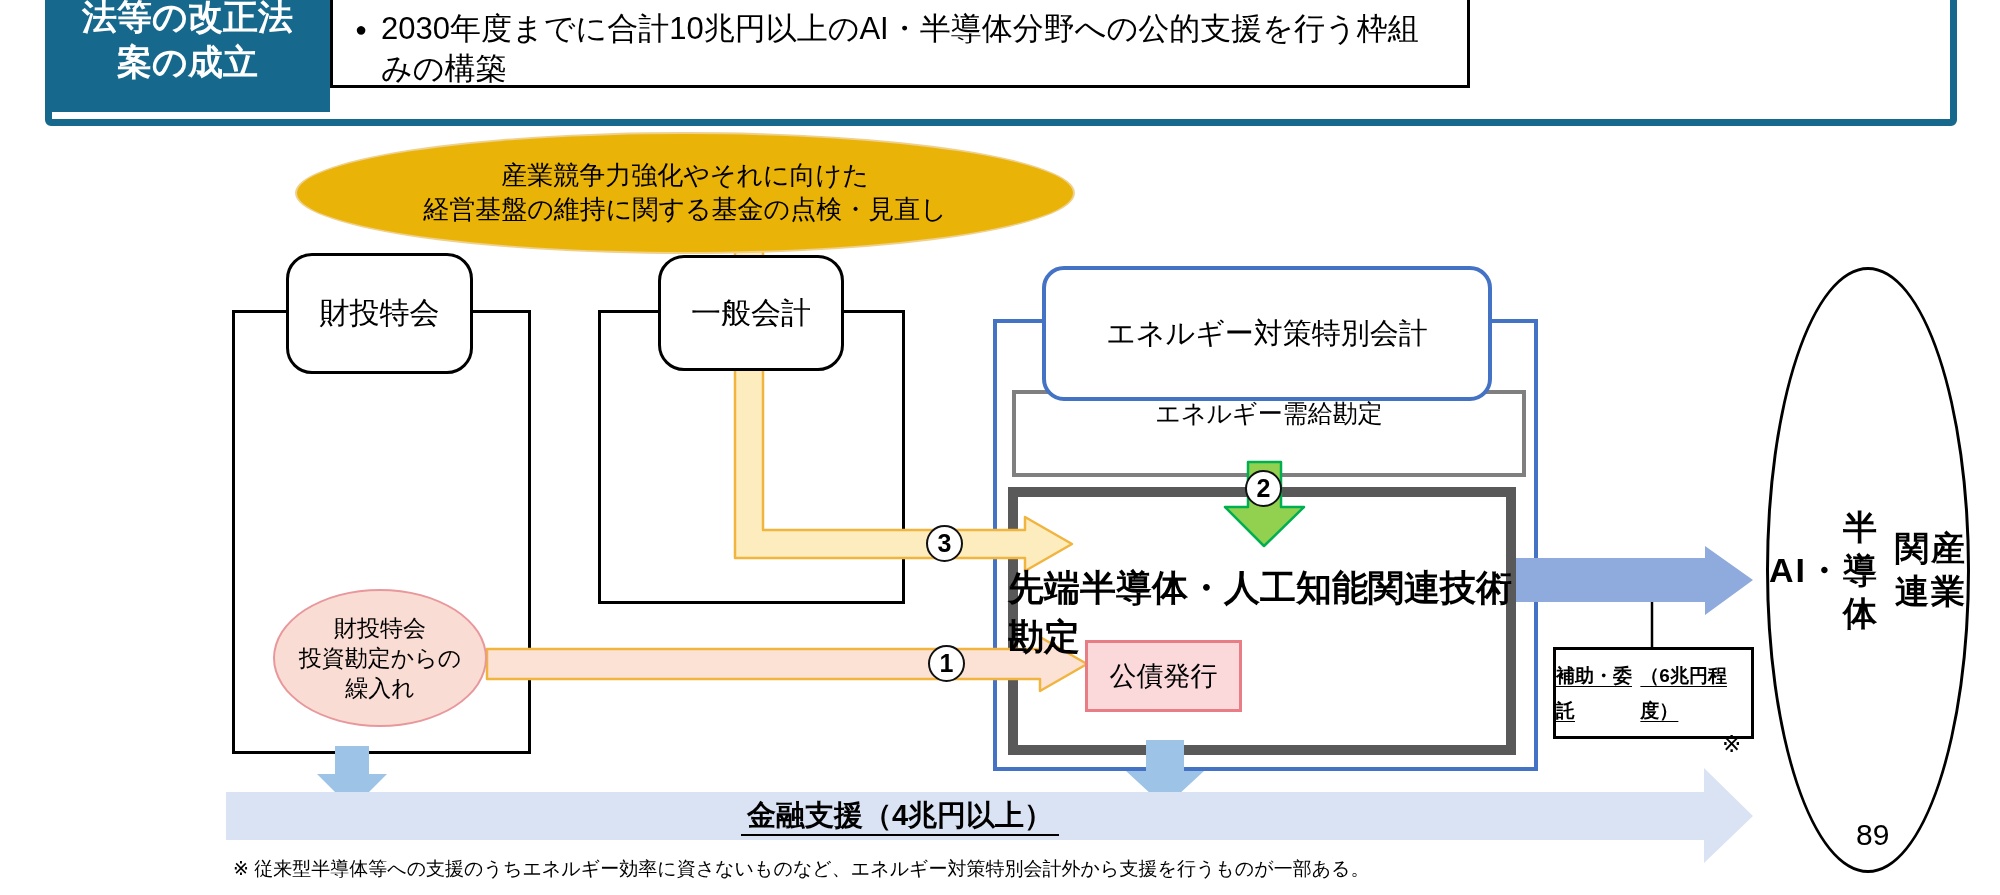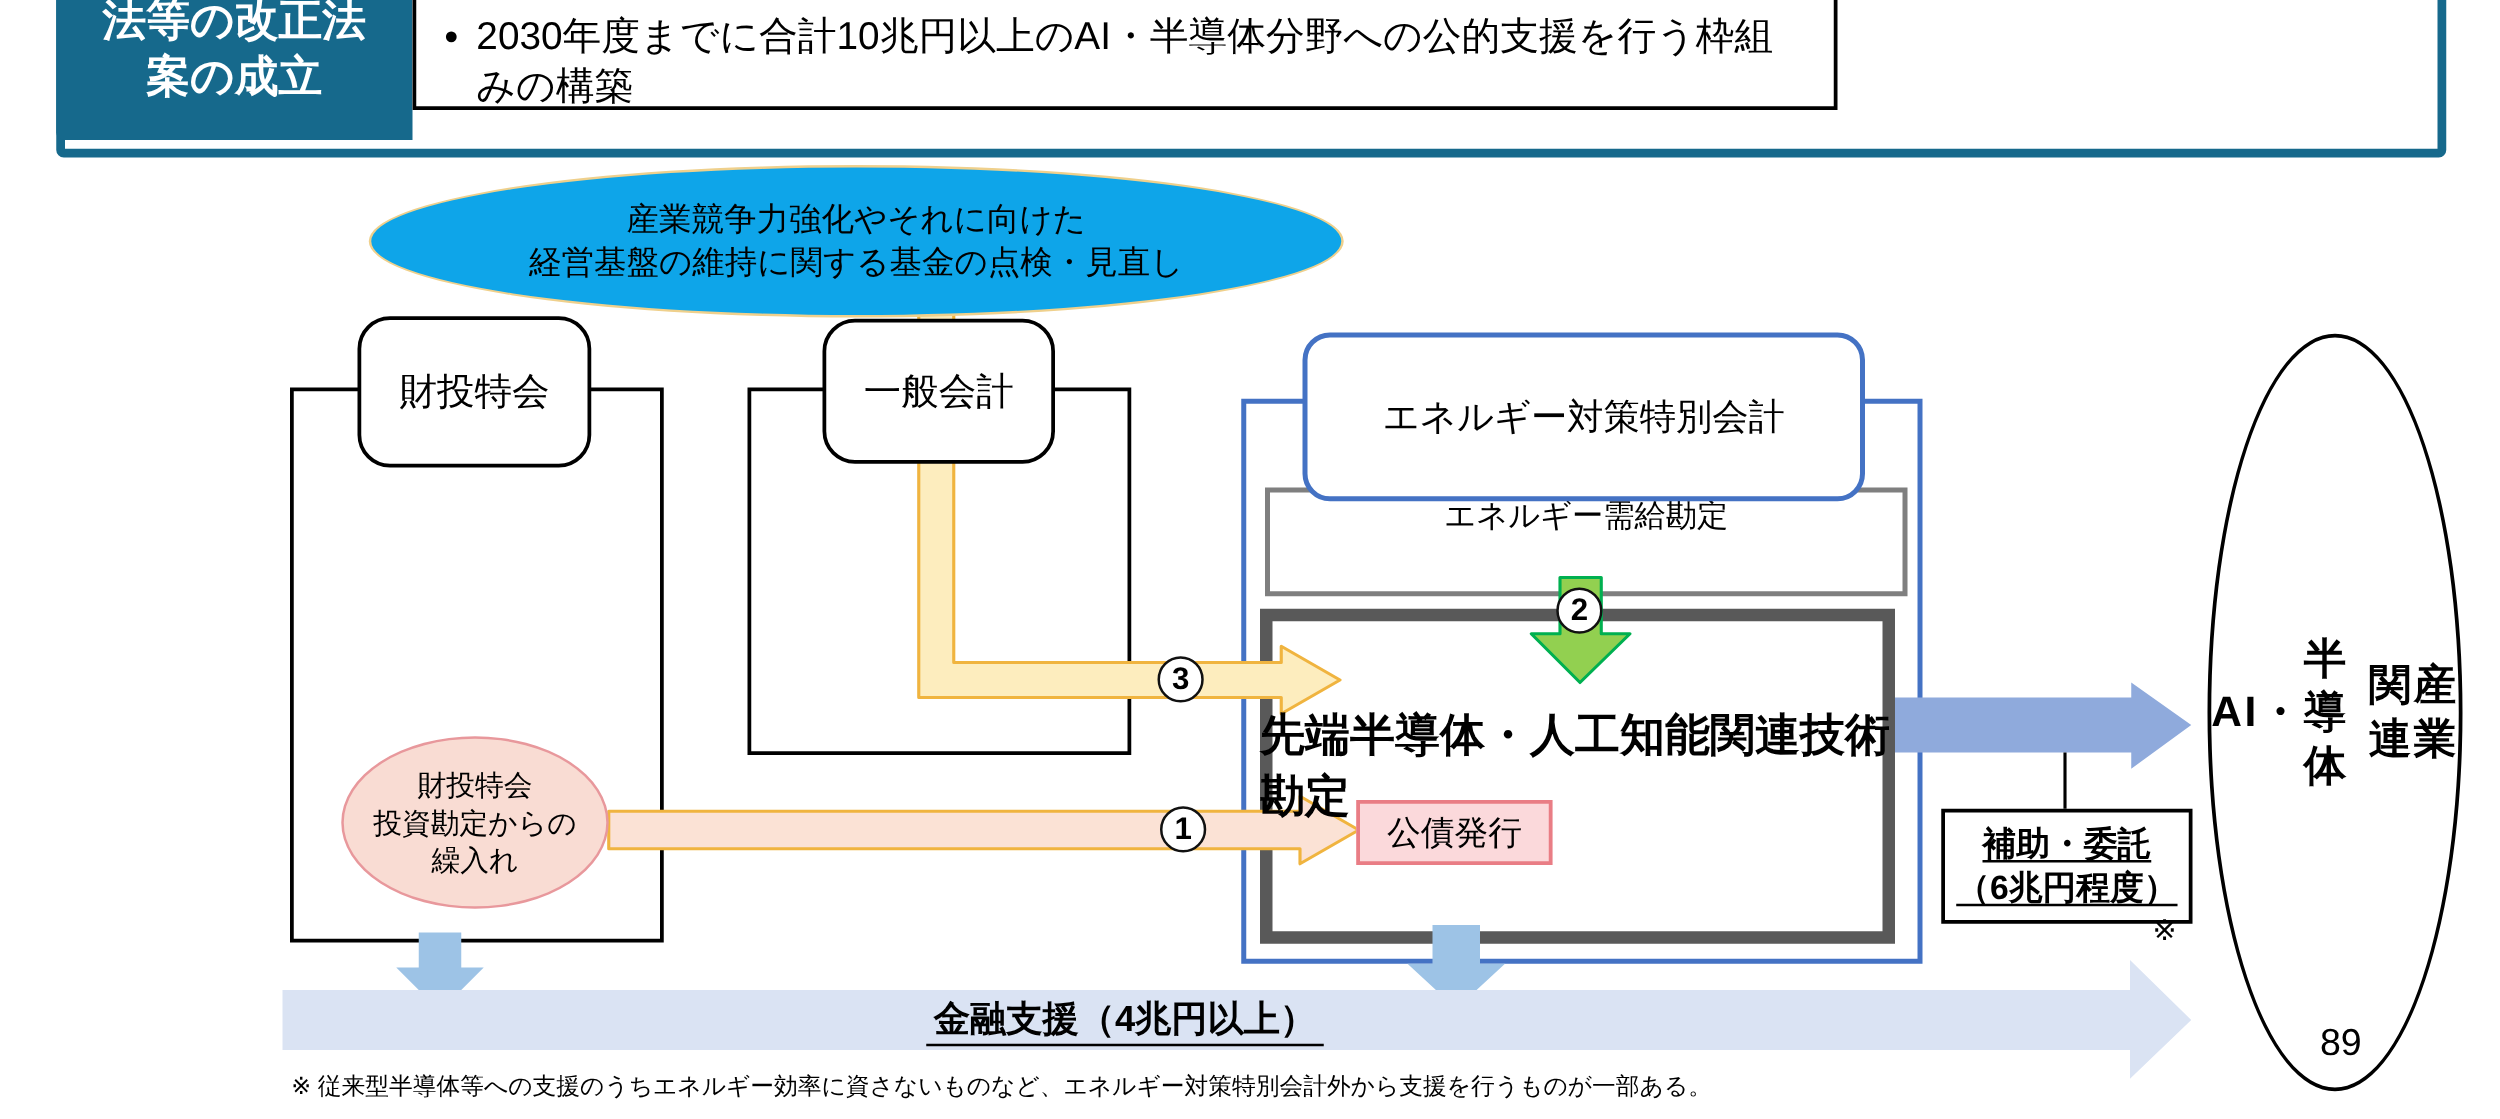--- a/index.html
+++ b/index.html
@@ -27,30 +27,30 @@
   .adv-title{left:1008px;top:564px;width:508px;text-align:left;font-weight:bold;font-size:36px;z-index:3;}
   .adv-note{left:1008px;top:604px;width:508px;text-align:center;font-weight:bold;font-size:24px;z-index:3;}
   
   #arrows{left:0;top:0;width:2000px;height:895px;z-index:2;}
   
   .lbl-box{background:#fff;border:3.5px solid #000;border-radius:26px;z-index:3;display:flex;align-items:center;justify-content:center;font-size:30px;}
   .lbl-filp{left:286px;top:253px;width:181px;height:115px;}
   .lbl-general{left:658px;top:255px;width:180px;height:110px;}
   .lbl-energy{left:1042px;top:255px;width:442px;height:127px;background:#fff;border:4px solid #4472C4;border-radius:22px;z-index:3;
               display:flex;align-items:center;justify-content:center;font-size:29px;margin-top:11px;}
-  .ell-note{left:295px;top:132px;width:780px;height:122px;border-radius:50%;background:#0ea5e9;border:2.5px solid #EFD08C;z-index:3;
+  .ell-note{left:295px;top:132px;width:780px;height:122px;border-radius:50%;background:#eab308;border:2.5px solid #EFD08C;z-index:3;
             text-align:center;font-size:26px;line-height:34px;padding-top:24px;box-sizing:border-box;}
   .ell-transfer{left:273px;top:589px;width:214px;height:138px;border-radius:50%;background:#F9DCD3;border:2.5px solid #E8989C;z-index:3;
             text-align:center;font-size:23px;line-height:30px;padding-top:22px;box-sizing:border-box;}
-  .box-bond{left:1085px;top:640px;width:157px;height:52px;background:#FBD9DB;border:3.5px solid #E97D85;z-index:3;
+  .box-bond{left:1085px;top:640px;width:157px;height:72px;background:#FBD9DB;border:3.5px solid #E97D85;z-index:3;
             display:flex;align-items:center;justify-content:center;font-size:27px;box-sizing:border-box;}
   .ell-industry{left:1766px;top:267px;width:198px;height:600px;border-radius:50%;background:#fff;border:3px solid #000;z-index:3;
             display:flex;align-items:center;justify-content:center;font-weight:bold;font-size:34px;line-height:43px;letter-spacing:2px;}
   .box-subsidy{left:1553px;top:647px;width:195px;height:86px;background:#fff;border:3px solid #000;z-index:3;
-            display:flex;flex-direction:column;align-items:center;justify-content:center;font-weight:bold;font-size:27px;line-height:35px;}
+            display:flex;flex-direction:row;align-items:center;justify-content:center;font-weight:bold;font-size:19px;line-height:35px;}
   .box-subsidy span{text-decoration:underline;text-underline-offset:4px;}
   .subsidy-ast{left:1722px;top:731px;font-size:23px;z-index:3;}
   .circled{width:37px;height:37px;border:2.4px solid #111;border-radius:50%;background:#fff;z-index:4;
            display:flex;align-items:center;justify-content:center;font-weight:bold;font-size:25px;box-sizing:border-box;}
   .c1{left:928px;top:645px;} .c2{left:1245px;top:470px;} .c3{left:926px;top:525px;}
   .finance-lbl{left:690px;top:796px;width:420px;text-align:center;font-weight:bold;font-size:29px;z-index:3;}
   .finance-lbl span{border-bottom:2.5px solid #000;padding:0 6px 3px 6px;}
   .footnote{left:233px;top:856px;font-size:19px;z-index:3;}
   .pagenum{left:1856px;top:818px;font-size:30px;z-index:3;}
 </style>

